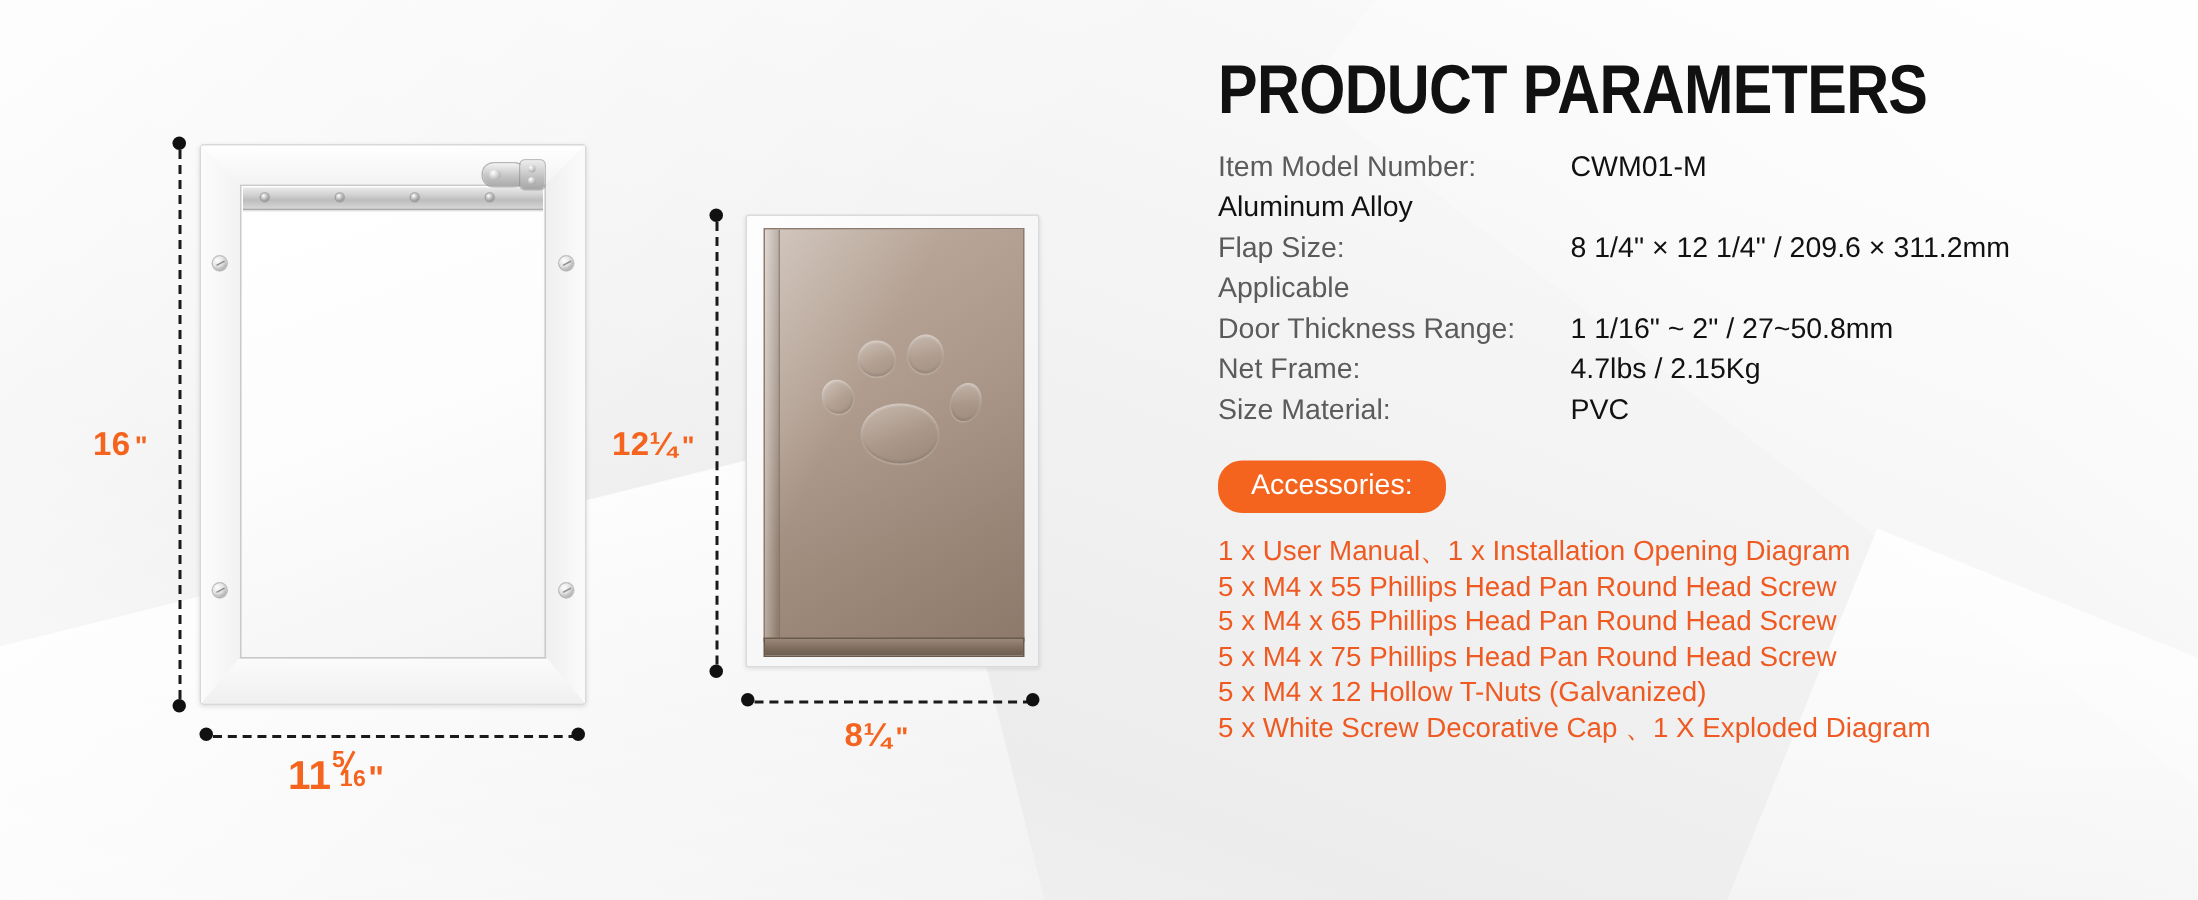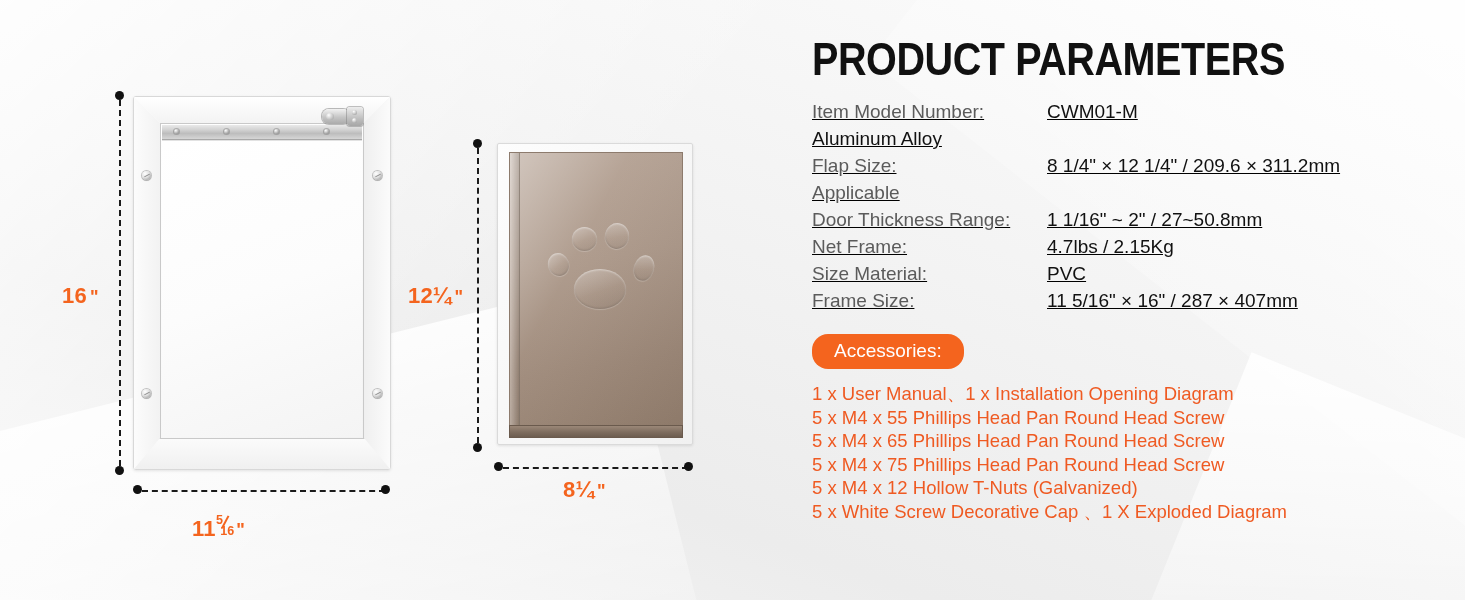--- a/index.html
+++ b/index.html
@@ -318,21 +318,20 @@
     margin: 0 0 16px 0;
     white-space: nowrap;
   }
   .spec-table {
     margin-top: 6px;
   }
   .spec-row {
     display: flex;
     align-items: center;
     line-height: 27px;
-    text-decoration: underline;
   }
   .spec-label {
     width: 235px;
     flex: 0 0 235px;
     color: #5b5b5b;
     font-size: 19px;
     white-space: pre-line;
   }
   .spec-value {
     color: #111111;
@@ -404,21 +403,21 @@
   <div class="dim-dot" style="left:115px; top:91px;"></div>
   <div class="dim-v" style="left:119px; top:100px; height:366px;"></div>
   <div class="dim-dot" style="left:115px; top:466px;"></div>
   <div class="dim-label" style="left:62px; top:283px; font-size:22px;">
     <span>16</span><span class="unit">"</span>
   </div>
 
   <div class="dim-dot" style="left:133px; top:485px;"></div>
   <div class="dim-h" style="left:142px; top:490px; width:243px;"></div>
   <div class="dim-dot" style="left:381px; top:485px;"></div>
-  <div class="dim-label" style="left:192px; top:515px; font-size:22px;">
+  <div class="dim-label" style="left:192px; top:500px; font-size:27px;">
     <span>11</span><span class="frac"><span class="num">5</span><span class="bar"></span><span class="den">16</span></span><span class="unit">"</span>
   </div>
 
   <div class="flap-unit">
     <div class="flap-shell">
       <div class="flap-pane">
         <div class="flap-hinge-strip"></div>
         <div class="paw-pad paw-main"></div>
         <div class="paw-pad paw-t1"></div>
         <div class="paw-pad paw-t2"></div>
@@ -464,24 +463,20 @@
         <div class="spec-value">1 1/16" ~ 2" / 27~50.8mm</div>
       </div>
       <div class="spec-row">
         <div class="spec-label">Net Frame:</div>
         <div class="spec-value">4.7lbs / 2.15Kg</div>
       </div>
       <div class="spec-row">
         <div class="spec-label">Size Material:</div>
         <div class="spec-value">PVC</div>
       </div>
-      <div class="spec-row">
-        <div class="spec-label">Frame Size:</div>
-        <div class="spec-value">11 5/16" × 16" / 287 × 407mm</div>
-      </div>
     </div>
 
     <div class="acc-badge">Accessories:</div>
 
     <div class="acc-list">
       <span class="acc-item">1 x User Manual、1 x Installation Opening Diagram</span>
       <span class="acc-item">5 x M4 x 55 Phillips Head Pan Round Head Screw</span>
       <span class="acc-item">5 x M4 x 65 Phillips Head Pan Round Head Screw</span>
       <span class="acc-item">5 x M4 x 75 Phillips Head Pan Round Head Screw</span>
       <span class="acc-item">5 x M4 x 12 Hollow T-Nuts (Galvanized)</span>

